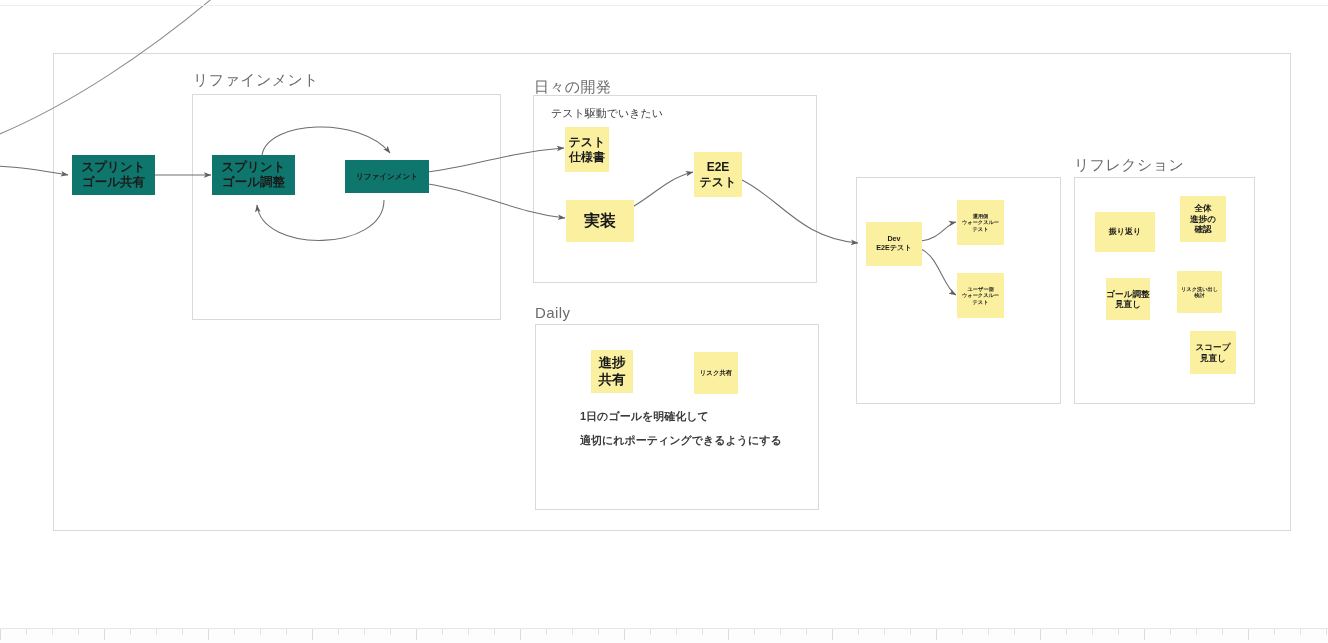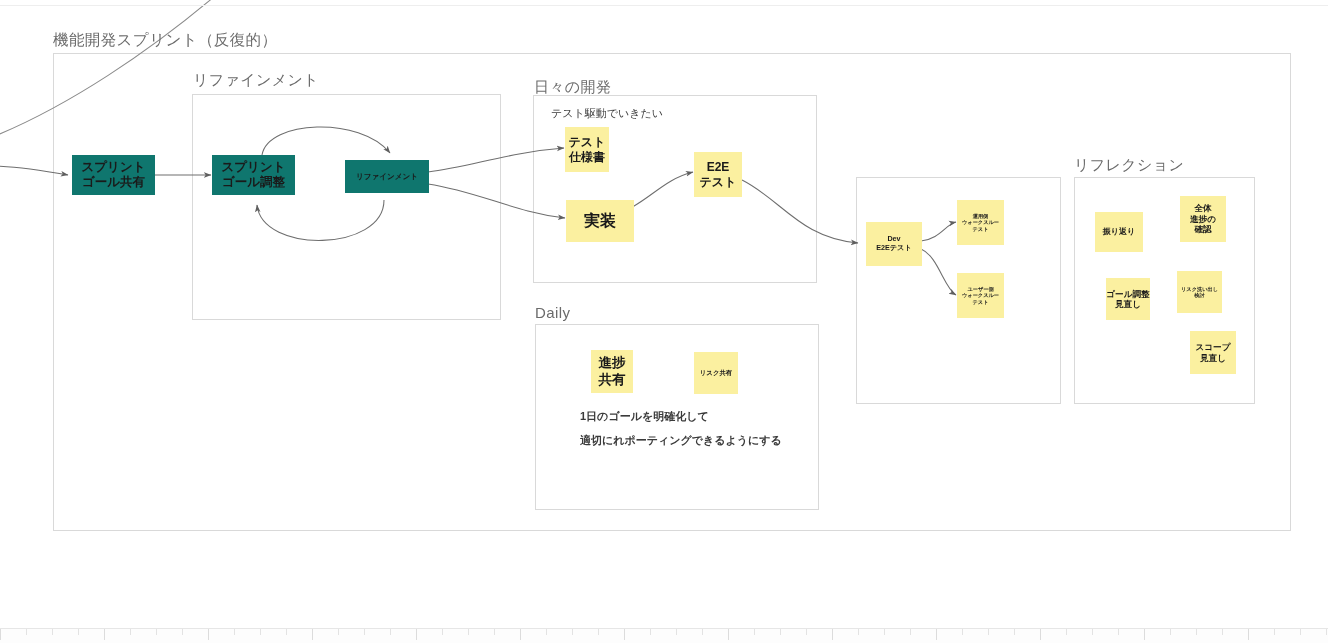--- a/index.html
+++ b/index.html
@@ -129,21 +129,20 @@
   }
 </style>
 </head>
 <body>
 
 <div id="canvas">
 
   <div id="topstrip"></div>
 
   <div class="frame" style="left:53px; top:53px; width:1238px; height:478px;"></div>
-  <div class="frame-title big" style="left:53px; top:31px;">機能開発スプリント（反復的）</div>
 
   <div class="frame" style="left:192px; top:94px; width:309px; height:226px;"></div>
   <div class="frame-title" style="left:193px; top:71px;">リファインメント</div>
 
   <div class="frame" style="left:533px; top:95px; width:284px; height:188px;"></div>
   <div class="frame-title" style="left:534px; top:78px;">日々の開発</div>
 
   <div class="frame" style="left:535px; top:324px; width:284px; height:186px;"></div>
   <div class="frame-title" style="left:535px; top:304px;">Daily</div>
 
@@ -214,21 +213,21 @@
 E2Eテスト</div>
 
   <div class="node yellow" style="left:957px; top:200px; width:47px; height:45px; font-size:5.2px;">運用側
 ウォークスルー
 テスト</div>
 
   <div class="node yellow" style="left:957px; top:273px; width:47px; height:45px; font-size:5.2px;">ユーザー側
 ウォークスルー
 テスト</div>
 
-  <div class="node yellow" style="left:1095px; top:212px; width:48px; height:40px; font-size:8px;">振り返り</div>
+  <div class="node yellow" style="left:1095px; top:212px; width:60px; height:40px; font-size:8px;">振り返り</div>
 
   <div class="node yellow" style="left:1180px; top:196px; width:46px; height:46px; font-size:8.6px;">全体
 進捗の
 確認</div>
 
   <div class="node yellow" style="left:1106px; top:278px; width:44px; height:42px; font-size:8.6px;">ゴール調整
 見直し</div>
 
   <div class="node yellow" style="left:1177px; top:271px; width:45px; height:42px; font-size:5.2px;">リスク洗い出し
 検討</div>

